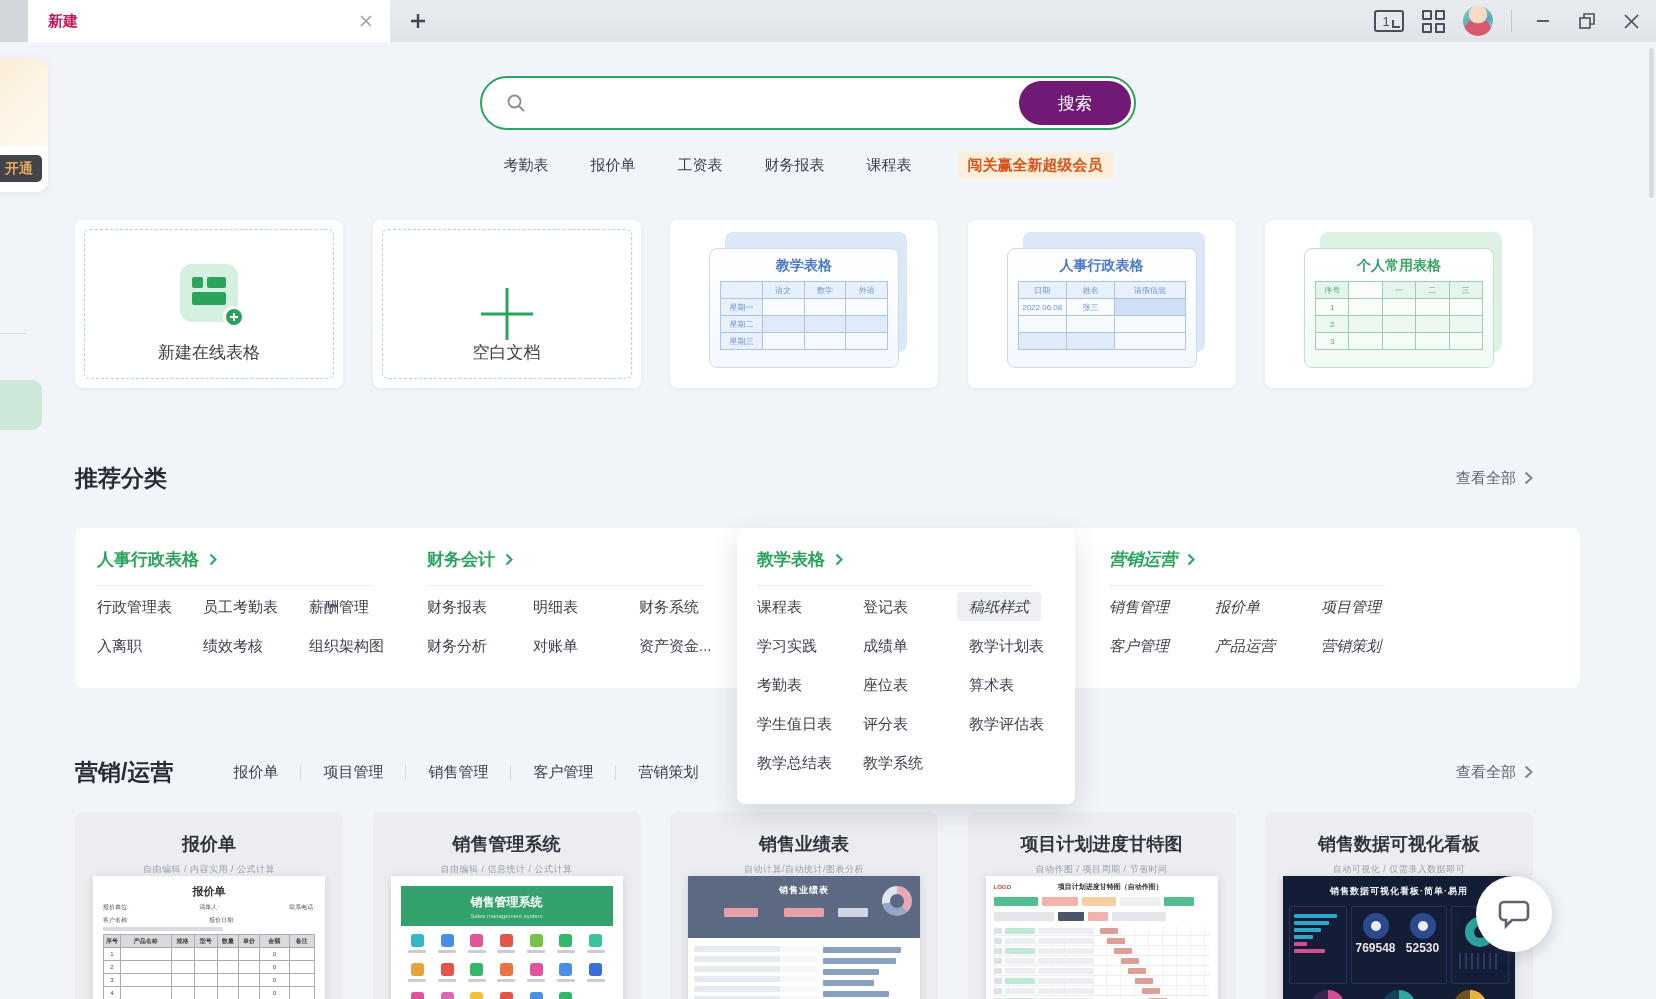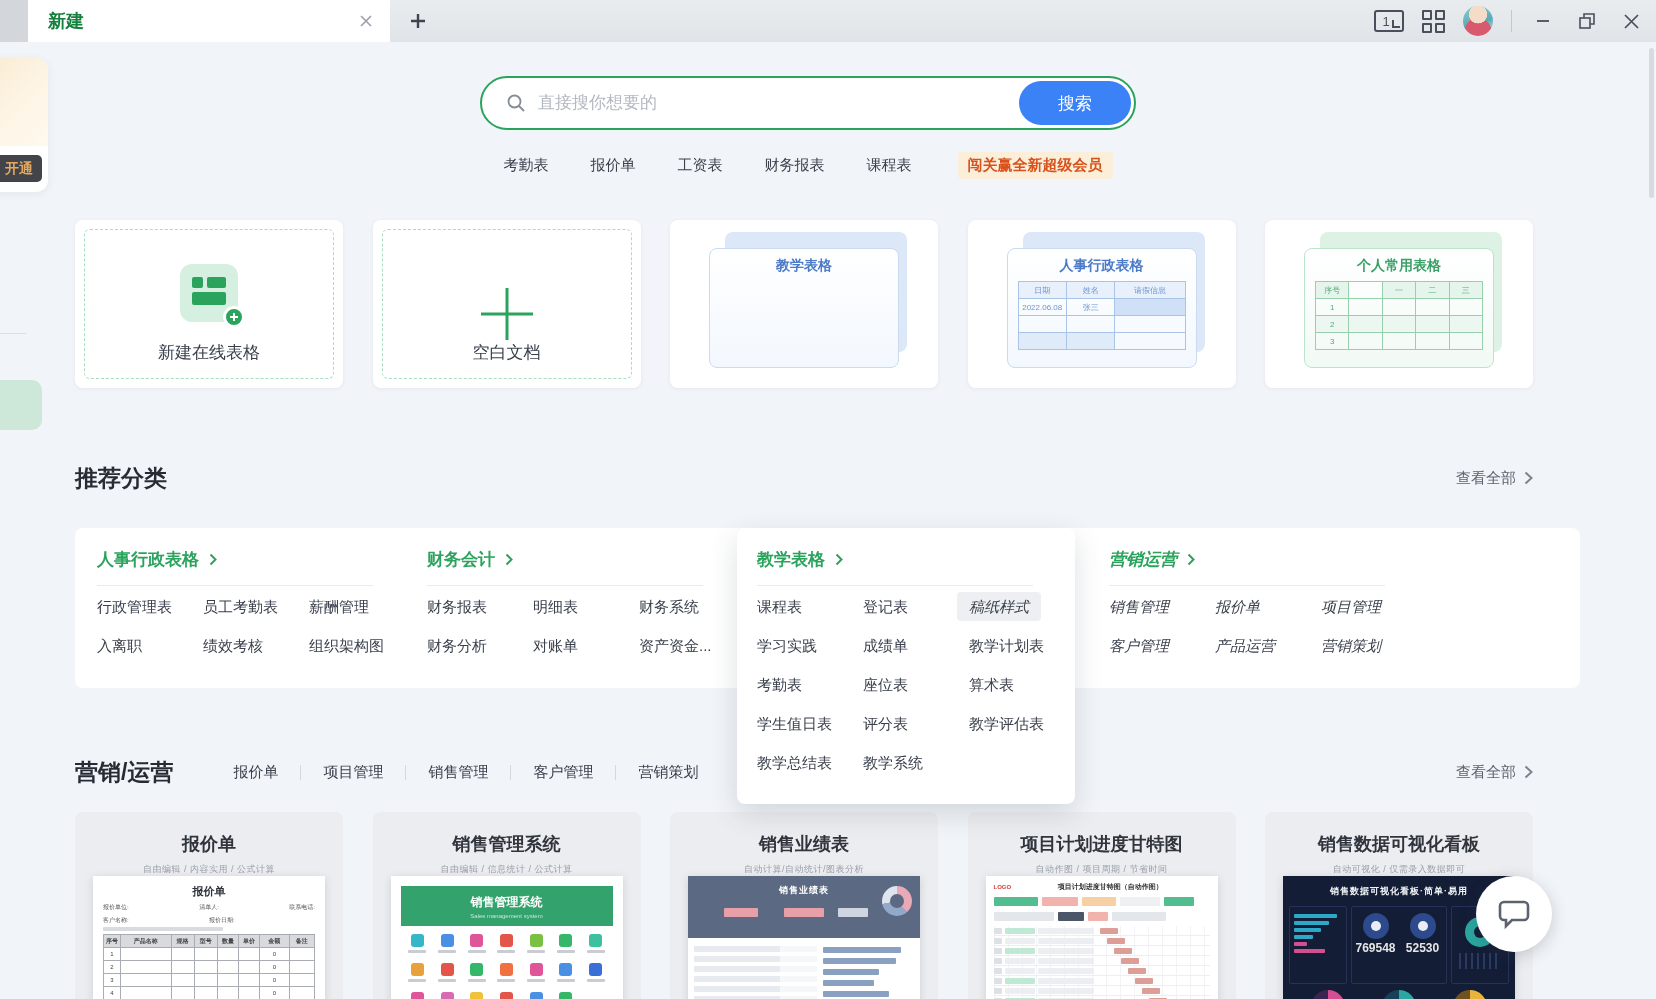--- a/index.html
+++ b/index.html
@@ -3,21 +3,21 @@
 <meta charset="utf-8">
 <style>
   html,body{margin:0;padding:0;background:#c9ced4;}
   *{box-sizing:border-box;font-family:"Liberation Sans","DejaVu Sans",sans-serif;}
   .screen{position:relative;width:1656px;height:999px;overflow:hidden;background:#f1f4f8;}
 
   
   .titlebar{position:absolute;left:0;top:0;width:1656px;height:42px;background:linear-gradient(#e9ecef,#e0e4e8);}
   .tb-corner{position:absolute;left:0;top:0;width:28px;height:42px;background:#d3d7dc;}
   .tab{position:absolute;left:28px;top:0;width:362px;height:42px;background:#ffffff;display:flex;align-items:center;padding:0 14px 0 20px;}
-  .tab-title{font-size:18px;color:#15803d;font-weight:bold;}
+  .tab-title{font-size:15px;color:#be185d;font-weight:bold;}
   .tab-close{margin-left:auto;width:20px;height:20px;display:flex;align-items:center;justify-content:center;cursor:pointer;}
   .newtab{position:absolute;left:404px;top:7px;width:28px;height:28px;display:flex;align-items:center;justify-content:center;cursor:pointer;}
   .tb-right{position:absolute;right:12px;top:0;height:42px;display:flex;align-items:center;gap:18px;}
   .tabcount{position:relative;width:30px;height:22px;border:2px solid #49505c;border-radius:3px;display:flex;align-items:center;justify-content:center;cursor:pointer;background:transparent;}
   .tabcount .num{font-size:13px;color:#49505c;margin-right:6px;}
   .tabcount .mini{position:absolute;right:2px;bottom:2px;width:8px;height:8px;border-left:2px solid #49505c;border-bottom:2px solid #49505c;background:#e6e9ed;}
   .gridicon{display:grid;grid-template-columns:10px 10px;grid-template-rows:10px 10px;gap:3px;cursor:pointer;}
   .gridicon i{border:2px solid #49505c;border-radius:1px;}
   .avatar{width:30px;height:30px;border-radius:50%;cursor:pointer;
     background:radial-gradient(circle at 50% 28%,#f4dcc8 0 34%,rgba(0,0,0,0) 35%),
@@ -31,21 +31,21 @@
   .rail-card::before{content:"";position:absolute;left:0;top:0;right:0;height:88px;background:linear-gradient(135deg,#f8e8cd 0%,#fdf4e3 55%,#fef9ef 100%);}
   .rail-pill{position:absolute;left:-16px;top:155px;width:58px;height:27px;background:#434449;border-radius:5px;color:#e2a95f;font-size:14px;font-weight:bold;display:flex;align-items:center;justify-content:center;padding-left:12px;cursor:pointer;z-index:3;}
   .rail-div{position:absolute;left:0;top:333px;width:26px;height:1px;background:#dbdfe5;}
   .rail-green{position:absolute;left:-20px;top:380px;width:62px;height:50px;border-radius:10px;background:#cde8d8;cursor:pointer;}
   .scroll-thumb{position:absolute;right:2px;top:48px;width:5px;height:150px;border-radius:3px;background:#d7dbe0;cursor:pointer;}
 
   
   .searchbar{position:absolute;left:480px;top:76px;width:656px;height:54px;background:#ffffff;border:2px solid #2aa35c;border-radius:28px;display:flex;align-items:center;padding-left:24px;}
   .search-input{flex:1;border:none;outline:none;font-size:17px;color:#333;background:transparent;margin-left:10px;}
   .search-input::placeholder{color:#b3b9c1;}
-  .search-btn{position:absolute;right:3px;top:3px;width:112px;height:44px;border:none;border-radius:23px;background:#3b82f6;color:#fff;font-size:17px;cursor:pointer;}
+  .search-btn{position:absolute;right:3px;top:3px;width:112px;height:44px;border:none;border-radius:23px;background:#701a75;color:#fff;font-size:17px;cursor:pointer;}
 
   
   .quickrow{position:absolute;left:480px;top:150px;width:656px;height:30px;display:flex;align-items:center;justify-content:center;gap:42px;}
   .ql-item{font-size:15px;color:#3b414d;cursor:pointer;white-space:nowrap;}
   .ql-promo{font-size:15px;font-weight:bold;color:#d8521d;background:#fcefd9;border-radius:4px;padding:4px 10px;margin-left:4px;cursor:pointer;white-space:nowrap;}
 
   
   .cards{position:absolute;left:75px;top:220px;width:1458px;height:168px;display:flex;justify-content:space-between;}
   .card{width:268px;height:168px;background:#fff;border-radius:8px;box-shadow:0 1px 4px rgba(70,80,100,.07);position:relative;cursor:pointer;overflow:hidden;}
   .card.dashed::before{content:"";position:absolute;inset:9px;border:1px dashed #a9ddc0;border-radius:6px;}
@@ -223,21 +223,20 @@
     </div>
   <div class="rail-div"></div>
   <div class="rail-green"></div>
   <div class="scroll-thumb"></div>
 
   <div class="searchbar">
     <svg width="20" height="20" viewBox="0 0 20 20" fill="none">
         <circle cx="8.5" cy="8.5" r="6" stroke="#858c96" stroke-width="1.8"></circle>
         <path d="M13 13 L18 18" stroke="#858c96" stroke-width="1.8"></path>
       </svg>
-    <input class="search-input" type="text" placeholder="直接搜你想要的" style="">
     <button class="search-btn">搜索</button>
   </div>
 
   <div class="quickrow">
     <span class="ql-item">考勤表</span>
     <span class="ql-item">报价单</span>
     <span class="ql-item">工资表</span>
     <span class="ql-item">财务报表</span>
     <span class="ql-item">课程表</span>
     <span class="ql-promo">闯关赢全新超级会员</span>
@@ -266,20 +265,48 @@
           </svg>
       </div>
       <div class="card-label">空白文档</div>
     </div>
 
     <div class="card">
       <div class="mini-wrap">
         <div class="mini-back"></div>
         <div class="mini-front">
           <div class="mini-title">教学表格</div>
+          <table class="mini-table">
+              <tbody>
+            <tr>
+                  <td class="hd"></td>
+                  <td class="hd">语文</td>
+                  <td class="hd">数学</td>
+                  <td class="hd">外语</td>
+                </tr>
+            <tr>
+                  <td class="hd">星期一</td>
+                  <td></td>
+                  <td></td>
+                  <td></td>
+                </tr>
+            <tr>
+                  <td class="hd">星期二</td>
+                  <td class="tint"></td>
+                  <td class="tint"></td>
+                  <td class="tint"></td>
+                </tr>
+            <tr>
+                  <td class="hd">星期三</td>
+                  <td></td>
+                  <td></td>
+                  <td></td>
+                </tr>
+          </tbody>
+            </table>
         </div>
       </div>
     </div>
 
     <div class="card">
       <div class="mini-wrap">
         <div class="mini-back"></div>
         <div class="mini-front">
           <div class="mini-title">人事行政表格</div>
           <table class="mini-table">

